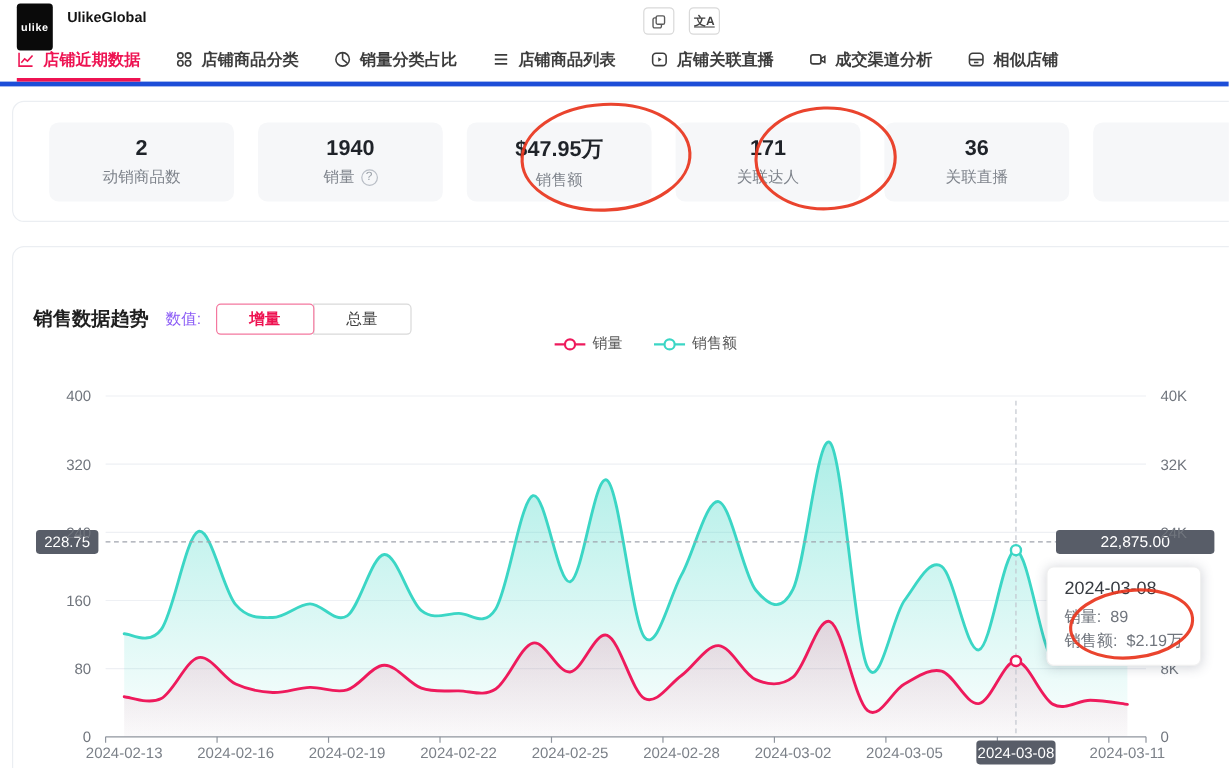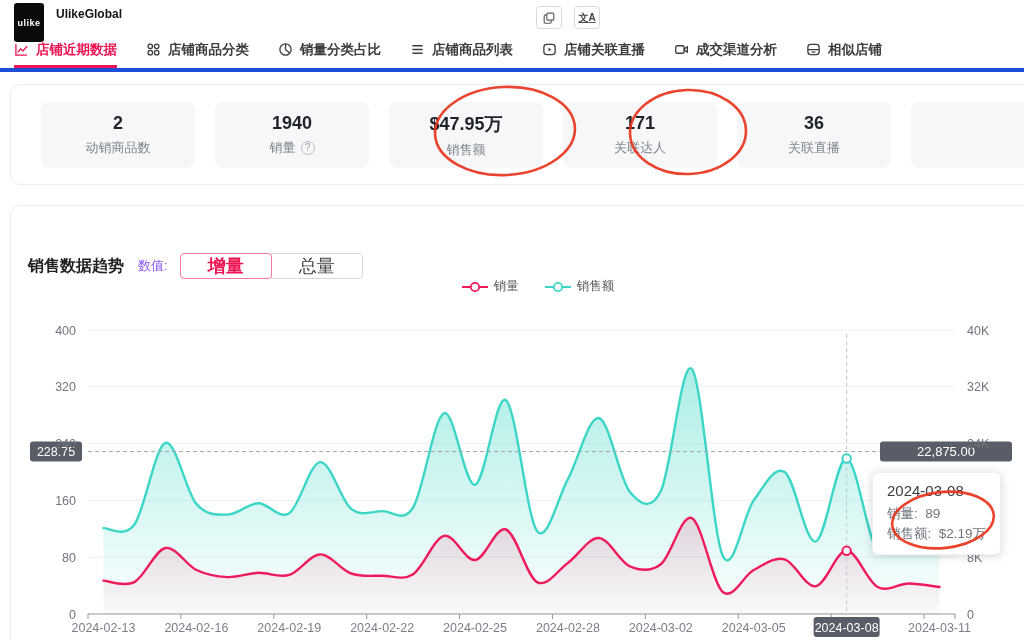--- a/index.html
+++ b/index.html
@@ -37,21 +37,21 @@
     font-size:10px; line-height:12px; text-align:center; display:inline-block; cursor:pointer; }
 
   
   .chart-panel { position:absolute; top:205px; left:10px; width:1056px; height:446px;
     border:1px solid #ebeef2; border-radius:10px; }
   .chart-head { position:absolute; top:22px; left:17px; display:flex; align-items:center;margin-top:25px; }
   .chart-title { font-size:16px; font-weight:bold; color:#1f1f1f; }
   .mode-label { margin-left:14px; font-size:13px; color:#8b5cf6; }
   .toggle-group { margin-left:12px; display:flex; }
   .toggle-btn { min-width:62px; height:26px; background:#fff; border:1px solid #d9d9d9;
-    font-size:18px; color:#434343; cursor:pointer; padding:0 27px;
+    font-size:13px; color:#434343; cursor:pointer; padding:0 27px;
     font-family:inherit; }
   .toggle-btn:first-child { border-radius:4px 0 0 4px; }
   .toggle-btn:last-child { border-radius:0 4px 4px 0; margin-left:-1px; }
   .toggle-btn.active { color:#ee1352; font-weight:bold; border-color:#f4789f; border-radius:4px; z-index:2; }
   .legend { position:absolute; top:72px; left:0; width:100%; display:flex; justify-content:center; gap:26px; }
   .legend-item { display:flex; align-items:center; gap:6px; font-size:12.5px; color:#595959; cursor:pointer; }
 
   #chart { position:absolute; left:0; top:320px; }
 
   

